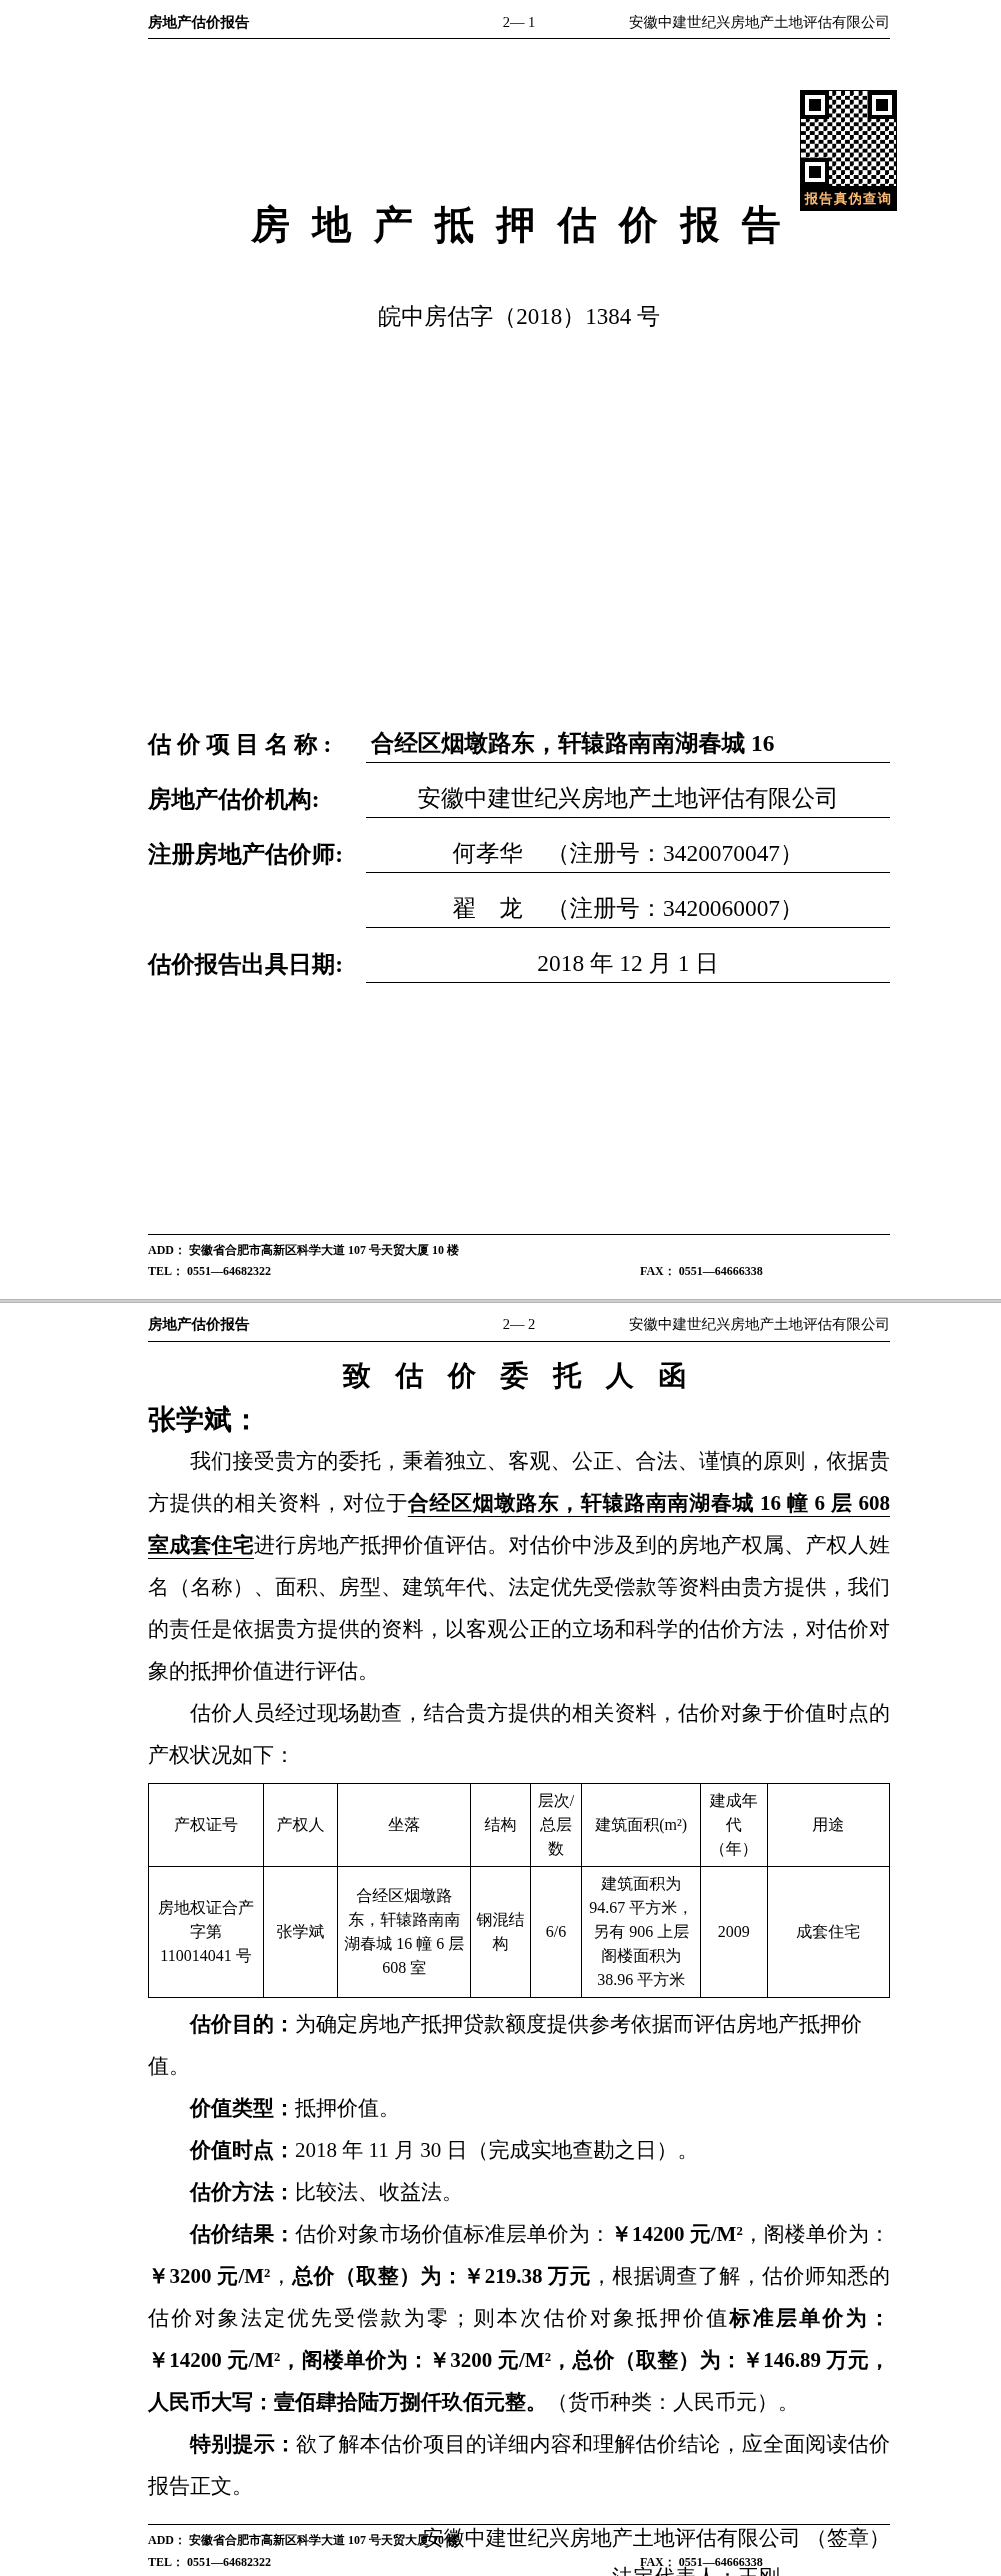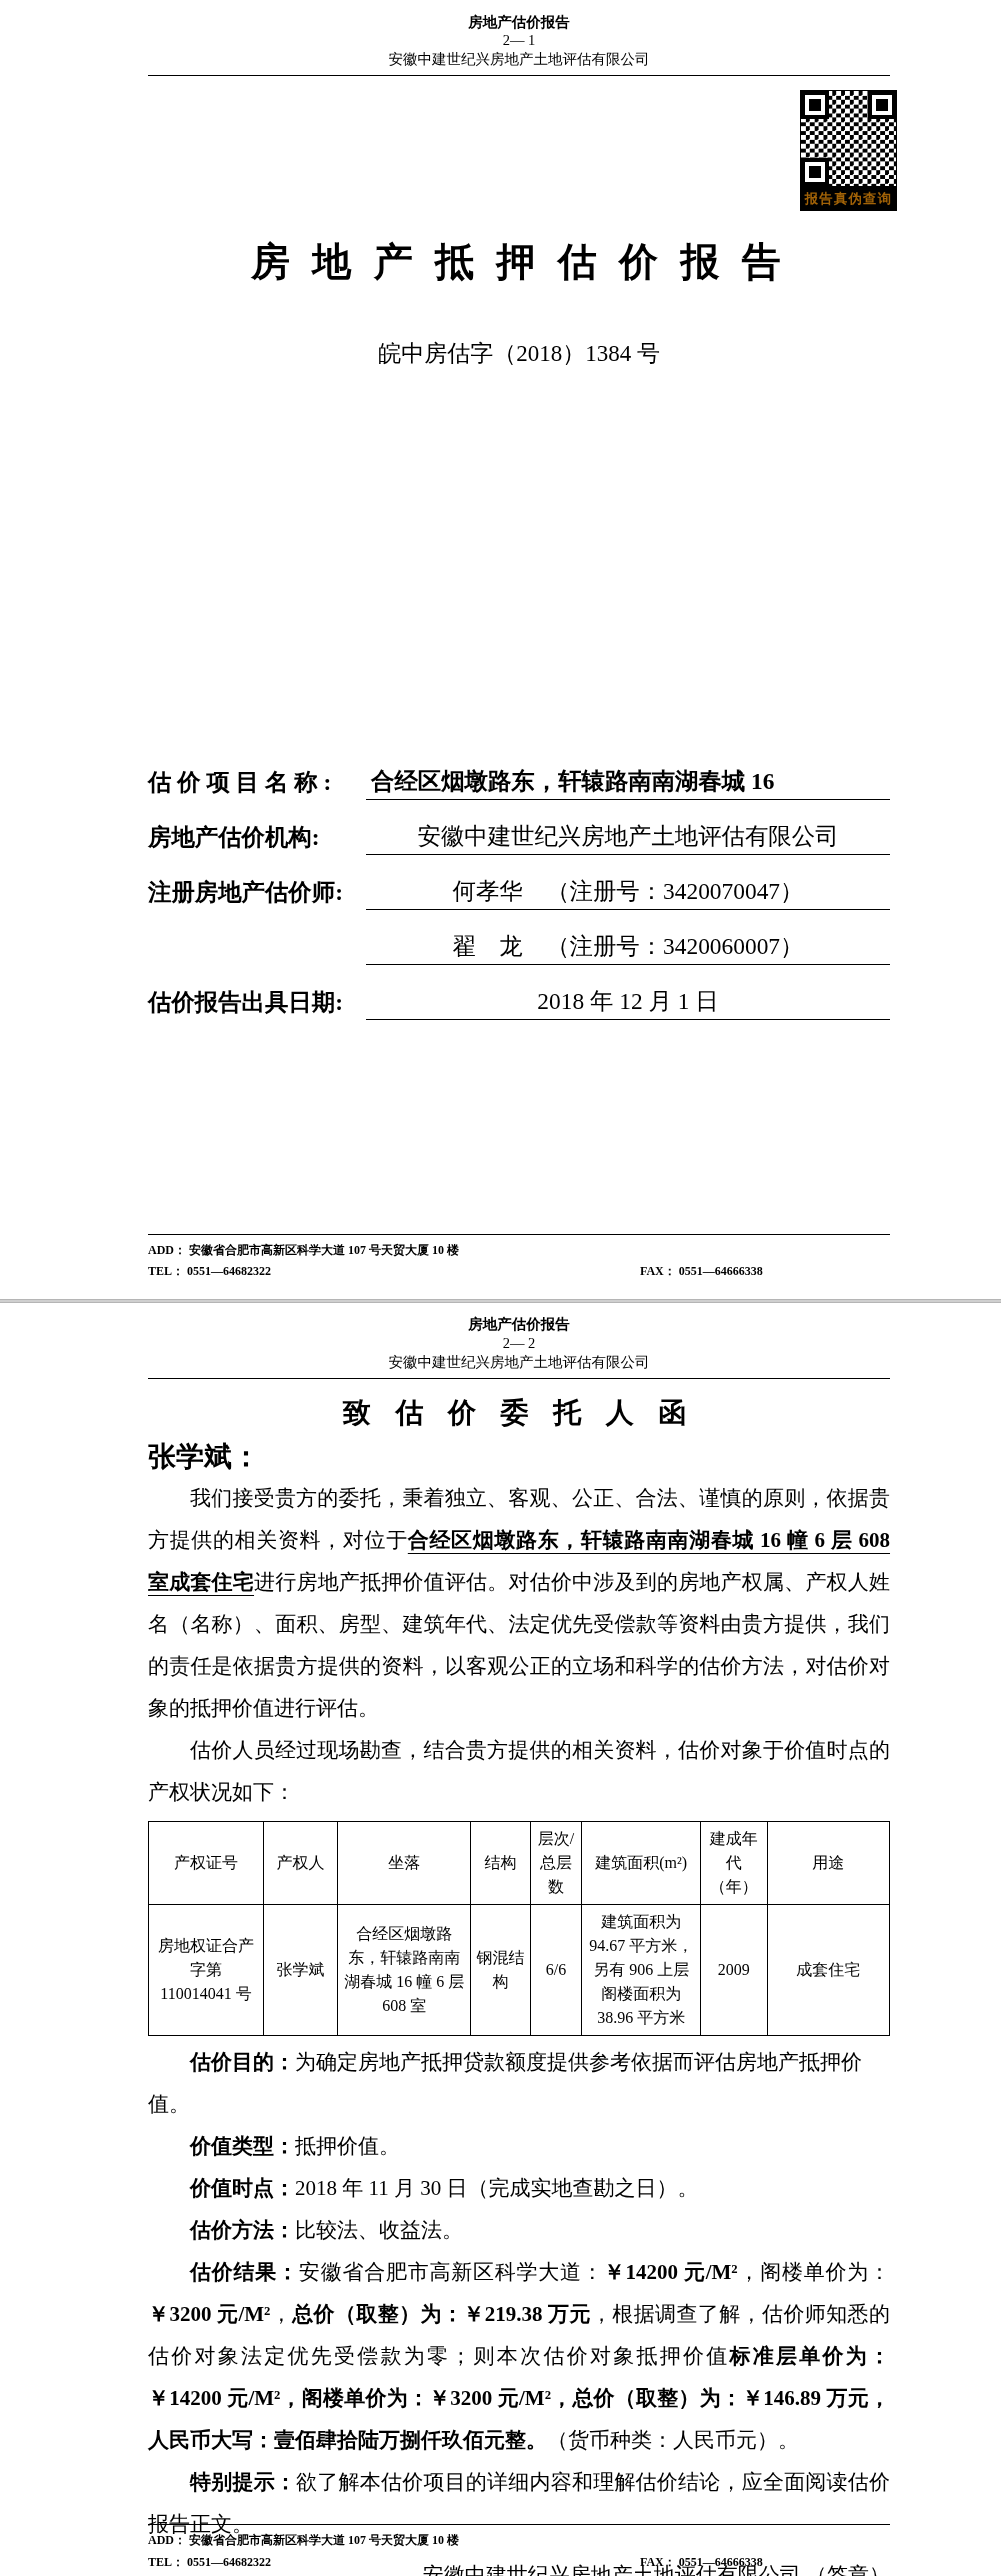--- a/index.html
+++ b/index.html
@@ -9,40 +9,40 @@
     color:#000;
     font-family:"Liberation Serif","DejaVu Serif",serif;
   }
   .page { position:relative; background:#fff; padding:0 112px 0 148px; overflow:hidden; }
   #page-1 { height:1299px; }
   #page-2 { height:1273px; }
   .page-divider { height:3.8px; background:#cfcfcf; border-top:0.6px solid #b5b5b5; border-bottom:0.6px solid #b5b5b5; }
 
   
   .pg-header {
-    display:flex; align-items:center;
+    display:flex; align-items:flex-end;
     padding-top:12.6px; padding-bottom:6.3px;
     border-bottom:1.3px solid #000;
-    font-size:14.5px; line-height:1.3;flex-direction:column;
+    font-size:14.5px; line-height:1.3;
   }
   .h-left  { flex:1; font-weight:bold; }
   .h-center{ flex:0 0 auto; }
   .h-right { flex:1; text-align:right; }
 
   
   .qr-wrap { position:absolute; top:90px; right:105px; width:97px; }
   .qr {
     position:relative; width:97px; height:97px; border:0.6px solid #000;
     background:conic-gradient(#000 25%, #fff 0 50%, #000 0 75%, #fff 0) 0 0 / 8.8px 8.8px;
   }
   .qf { position:absolute; width:28px; height:28px; border:4.4px solid #000; background:#fff;
         display:flex; align-items:center; justify-content:center; }
   .qf-tl { top:0; left:0; } .qf-tr { top:0; right:0; } .qf-bl { bottom:0; left:0; }
   .qc { width:11.4px; height:11.4px; background:#000; }
-  .qr-caption { background:#000; color:#a16207; text-align:center; font-size:13.3px; font-weight:bold;
+  .qr-caption { background:#000; color:#fdba74; text-align:center; font-size:13.3px; font-weight:bold;
                 padding:3.2px 0; letter-spacing:1.3px; }
 
   
   .doc-title  { margin-top:159px; text-align:center; font-size:39px; font-weight:bold; letter-spacing:6.3px; }
   .doc-number { margin-top:49px; text-align:center; font-size:23px; }
 
   .form-block { margin-top:376px; font-size:23.4px; }
   .form-row   { display:flex; align-items:flex-end; height:55px; }
   .form-label { font-weight:bold; min-width:218px; white-space:nowrap; padding-bottom:2.5px; }
   .form-spacer{ min-width:218px; }
@@ -196,21 +196,21 @@
     </tbody>
   </table>
 
   <div class="items">
     <div class="item"><span class="lbl">估价目的：</span><span>为确定房地产抵押贷款额度提供参考依据而评估房地产抵押价值。</span></div>
     <div class="item"><span class="lbl">价值类型：</span><span>抵押价值。</span></div>
     <div class="item"><span class="lbl">价值时点：</span><span>2018 年 11 月 30 日（完成实地查勘之日）。</span></div>
     <div class="item"><span class="lbl">估价方法：</span><span>比较法、收益法。</span></div>
   </div>
 
-  <p class="para"><span class="b">估价结果：</span><span>安徽省合肥市高新区科学大道：</span><span class="b">￥14200 元/M²</span><span>，阁楼单价为：</span><span class="b">￥3200 元/M²</span><span>，</span><span class="b">总价（取整）为：￥219.38 万元</span><span>，根据调查了解，估价师知悉的估价对象法定优先受偿款为零；则本次估价对象抵押价值</span><span class="b">标准层单价为：￥14200 元/M²，阁楼单价为：￥3200 元/M²，总价（取整）为：￥146.89 万元，人民币大写：壹佰肆拾陆万捌仟玖佰元整。</span><span>（货币种类：人民币元）。</span></p>
+  <p class="para"><span class="b">估价结果：</span><span>估价对象市场价值标准层单价为：</span><span class="b">￥14200 元/M²</span><span>，阁楼单价为：</span><span class="b">￥3200 元/M²</span><span>，</span><span class="b">总价（取整）为：￥219.38 万元</span><span>，根据调查了解，估价师知悉的估价对象法定优先受偿款为零；则本次估价对象抵押价值</span><span class="b">标准层单价为：￥14200 元/M²，阁楼单价为：￥3200 元/M²，总价（取整）为：￥146.89 万元，人民币大写：壹佰肆拾陆万捌仟玖佰元整。</span><span>（货币种类：人民币元）。</span></p>
 
   <p class="para"><span class="b">特别提示：</span><span>欲了解本估价项目的详细内容和理解估价结论，应全面阅读估价报告正文。</span></p>
 
   <div class="sig">
     <div class="sig-company">安徽中建世纪兴房地产土地评估有限公司 （签章）</div>
     <div class="sig-legal">法定代表人：王刚</div>
 
   </div>
 
   <div class="pg-footer">

